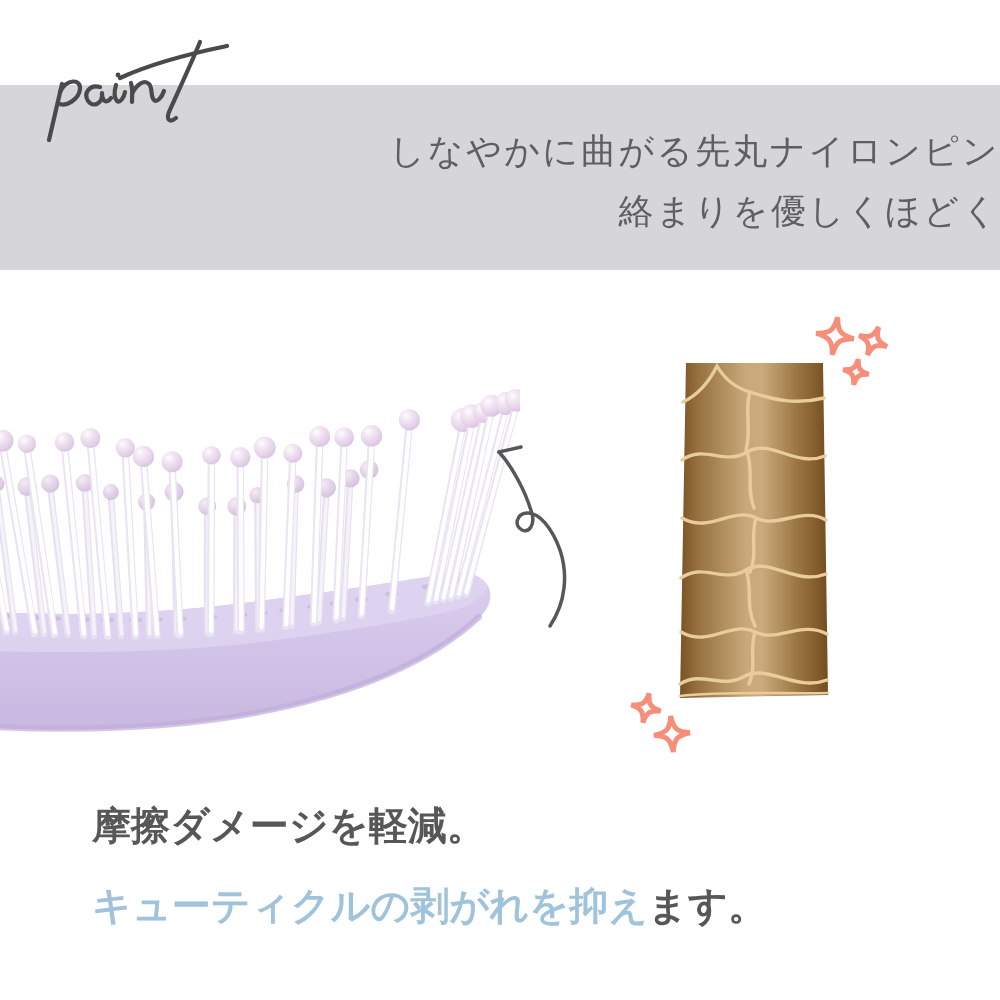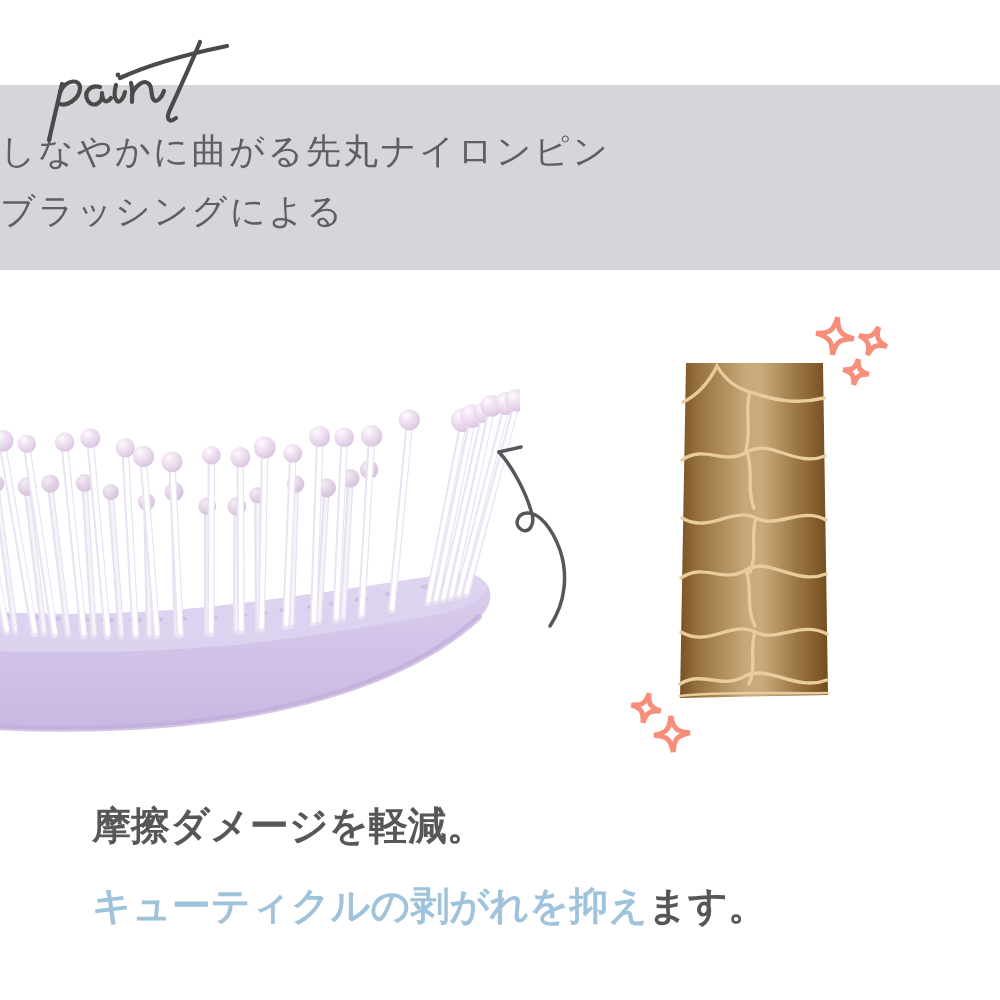--- a/index.html
+++ b/index.html
@@ -6,21 +6,21 @@
   body{
     width:1000px;height:1000px;position:relative;overflow:hidden;
     background:#ffffff;
     font-family:"Liberation Sans","DejaVu Sans",sans-serif;
   }
   .stage{position:absolute;inset:0}
   
   .banner{
     position:absolute;left:0;top:85px;width:1000px;height:185px;
     background:var(--banner-bg,#d6d5da);
-    display:flex;flex-direction:column;align-items:flex-start;justify-content:center;
+    display:flex;flex-direction:column;align-items:flex-end;justify-content:center;
     gap:25px;padding-top:6px;box-sizing:border-box;z-index:1;
   }
   .banner-line{
     font-size:35px;line-height:1;letter-spacing:2.5px;
     color:var(--banner-text,#5e5e63);font-weight:500;white-space:nowrap;
   }
   
   .point-script{position:absolute;left:40px;top:34px;width:192px;height:122px;z-index:2}
   
   .brush-svg{position:absolute;left:0;top:380px;width:520px;height:400px}
@@ -36,21 +36,21 @@
   .cap-line.third{margin-top:41px}
   .hl{color:var(--caption-highlight,#a0c3dc)}
 </style>
 </head>
 <body style="--banner-bg: #d6d5da; --banner-text: #5e5e63; --caption-text: #575757; --caption-highlight: #a0c3dc;">
 
 <div class="stage">
 
   <section class="banner">
     <div class="banner-line">しなやかに曲がる先丸ナイロンピン</div>
-    <div class="banner-line">ブラッシングによる</div>
+    <div class="banner-line">絡まりを優しくほどく</div>
   </section>
 
   <svg class="point-script" viewBox="0 0 192 122" role="img" aria-label="point">
     <g fill="none" stroke="#4a4a4a" stroke-width="4.2" stroke-linecap="round" stroke-linejoin="round">
       <path d="M 22,50 C 18,68 13,88 9,106"></path>
       <path d="M 20,58 C 27,44 41,45 40,55 C 39,65 26,74 18,69"></path>
       <path d="M 60,53 C 50,50 43,59 48,67 C 53,74 63,70 62,59 C 62,66 66,71 71,64"></path>
       <path d="M 76,51 C 74,58 74,64 77,67 C 80,69 84,64 85,58"></path>
       <path d="M 91,49 C 93,56 92,63 92,68 M 92,60 C 96,51 104,45 109,50 C 113,54 110,62 114,66 C 117,69 122,63 124,57"></path>
       <path d="M 160,8 C 151,30 137,60 129,78 C 126,86 130,89 136,84"></path>

